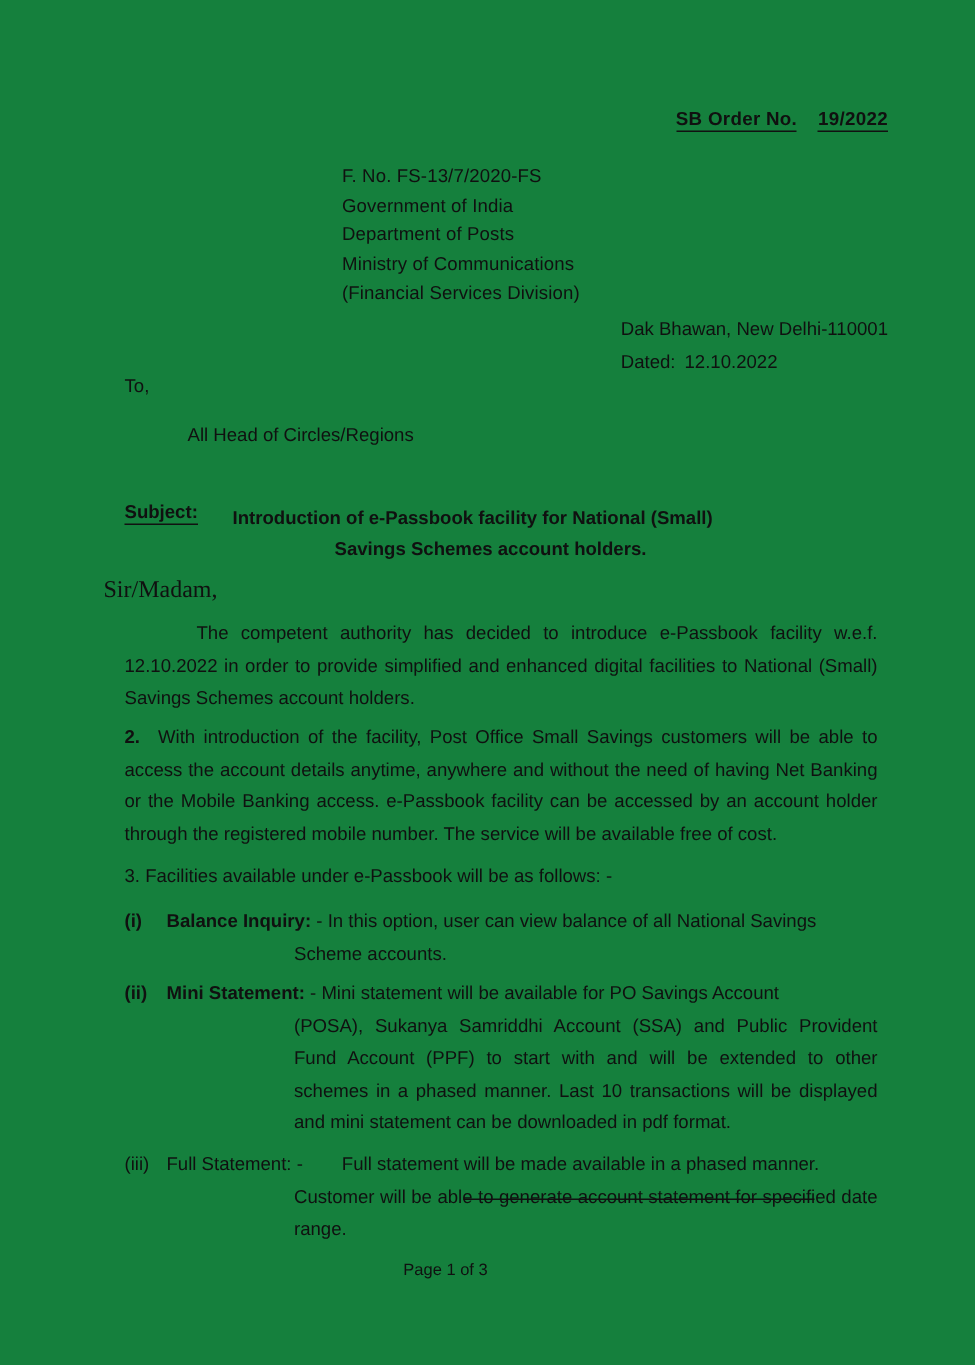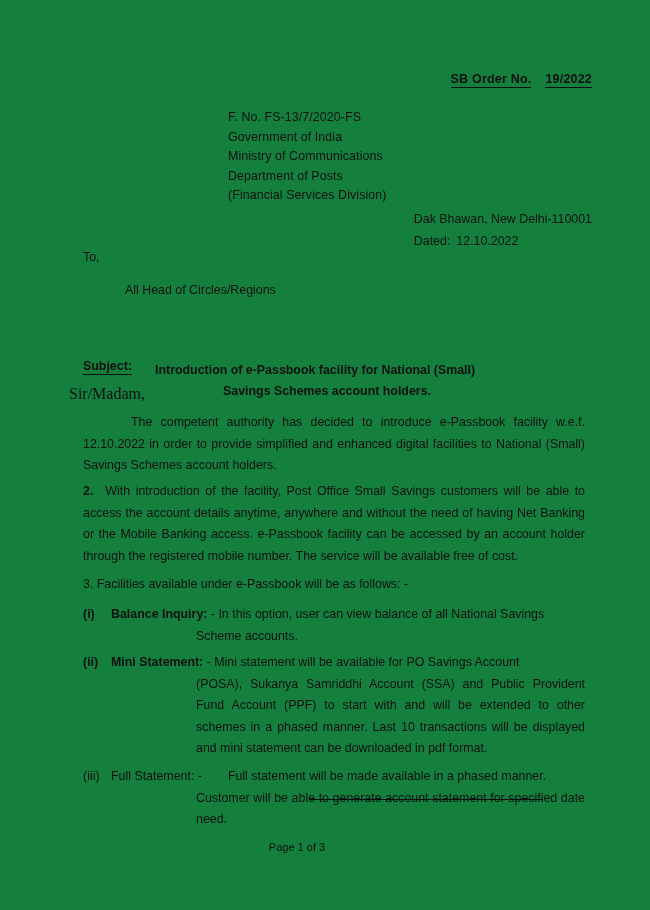--- a/index.html
+++ b/index.html
@@ -83,21 +83,20 @@
 
   
   .subject {
     position: absolute;
     top: 331px;
     left: 83px;
     width: 502px;
     font-size: 12.4px;
     font-weight: bold;
     line-height: 21px;
-    margin-top: 25px;
   }
   .subject .sub-label {
     border-bottom: 1.2px solid #111;
     padding-bottom: 1px;
     margin-right: 10px;
   }
   .subject .sub-text {
     display: block;
     margin-top: -17px;
     margin-left: 72px;
@@ -180,22 +179,22 @@
 
 <div class="page">
 
   <div class="order-no">
     <span class="label">SB Order No.</span><span class="value">19/2022</span>
   </div>
 
   <div class="ministry-block">
     <div>F. No. FS-13/7/2020-FS</div>
     <div>Government of India</div>
+    <div>Department of Posts</div>
     <div>Ministry of Communications</div>
-    <div>Department of Posts</div>
     <div>(Financial Services Division)</div>
   </div>
 
   <div class="address-block">
     <span>Dak Bhawan, New Delhi-110001</span>
     <span class="dated">
       <span class="d-label">Dated:</span><span>12.10.2022</span>
     </span>
   </div>
 
@@ -225,18 +224,18 @@
     <span class="body"><span class="head">Balance Inquiry:</span><span> - In this option, user can view balance of all National Savings</span><span class="cont">Scheme accounts.</span></span>
   </div>
 
   <div class="facility f2">
     <span class="marker">(ii)</span>
     <span class="body"><span class="head">Mini Statement:</span><span> - Mini statement will be available for PO Savings Account</span><span class="cont">(POSA), Sukanya Samriddhi Account (SSA) and Public Provident Fund Account (PPF) to start with and will be extended to other schemes in a phased manner. Last 10 transactions will be displayed and mini statement can be downloaded in pdf format.</span></span>
   </div>
 
   <div class="facility f3">
     <span class="marker">(iii)</span>
-    <span class="body"><span class="head">Full Statement: -</span><span class="gap"></span><span>Full statement </span><span class="underline">will be made available in a phased manner</span><span>.</span><span class="cont">Customer will be able to generate account statement for specified date need.</span></span>
+    <span class="body"><span class="head">Full Statement: -</span><span class="gap"></span><span>Full statement </span><span class="underline">will be made available in a phased manner</span><span>.</span><span class="cont">Customer will be able to generate account statement for specified date range.</span></span>
   </div>
 
   <div class="footer">Page 1 of 3</div>
 
 </div>
 
 </body></html>

